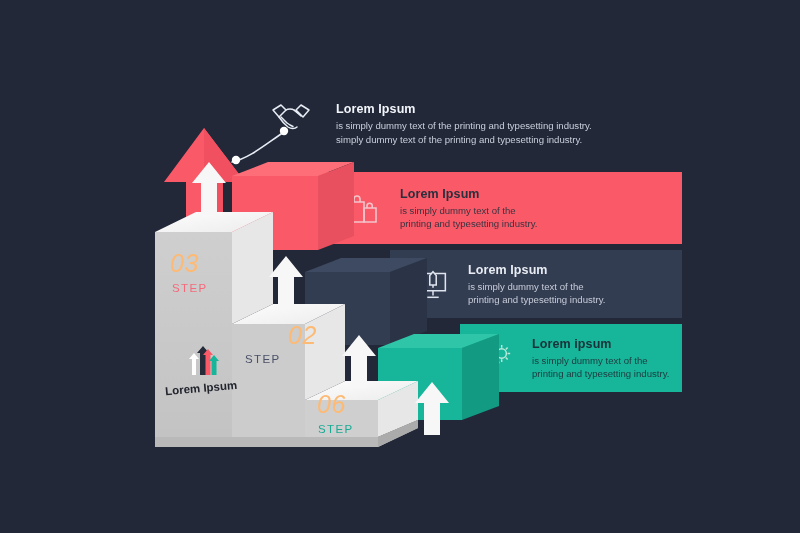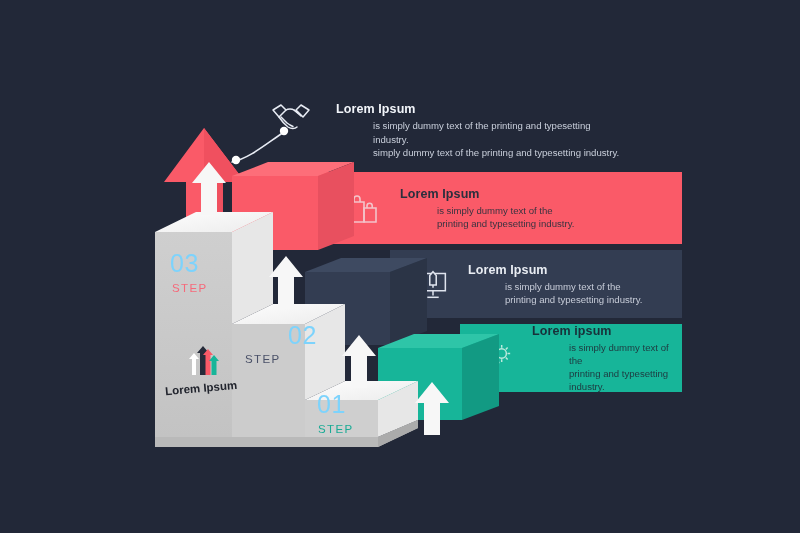--- a/index.html
+++ b/index.html
@@ -10,21 +10,21 @@
     overflow:hidden;
     position:relative;
   }
   #stage{position:absolute;inset:0;width:800px;height:533px;}
 
   
   .banner{position:absolute;display:flex;align-items:center;}
   .banner .bicon{flex:0 0 auto;display:flex;align-items:center;justify-content:center;}
   .banner .btext{display:flex;flex-direction:column;justify-content:center;}
   .btitle{font-weight:bold;font-size:12.5px;letter-spacing:.1px;margin-bottom:3px;}
-  .bline{font-size:9.6px;line-height:13px;margin-left:37px;}
+  .bline{font-size:9.6px;line-height:13px;}
 
   #banner-red{left:318px;top:172px;width:364px;height:72px;background:#fa5a68;}
   #banner-red .bicon{width:56px;margin-left:18px;}
   #banner-red .btitle{color:#2a2f3d;}
   #banner-red .bline{color:#3a3340;}
 
   #banner-slate{left:390px;top:250px;width:292px;height:68px;background:#333d52;}
   #banner-slate .bicon{width:54px;margin-left:16px;}
   #banner-slate .btitle{color:#e9edf3;}
   #banner-slate .bline{color:#c7ccd8;}
@@ -36,21 +36,21 @@
 
   
   #block-top{position:absolute;left:336px;top:102px;width:290px;}
   #block-top .btitle{color:#f2f5fa;font-size:12.5px;}
   #block-top .bline{color:#c9cfdb;font-size:9.6px;line-height:13.5px;}
 
   #icon-handshake{position:absolute;left:270px;top:101px;width:42px;height:34px;}
   #trail{position:absolute;left:228px;top:118px;width:96px;height:48px;}
 
   
-  .stepnum{position:absolute;font-size:25px;font-weight:400;color:#7dd3fc;letter-spacing:.5px;}
+  .stepnum{position:absolute;font-size:25px;font-weight:400;color:#fdba74;letter-spacing:.5px;font-style:italic;}
   .steplbl{position:absolute;font-size:11.5px;font-weight:normal;letter-spacing:1.4px;}
 
   #num3{left:170px;top:249px;} #lbl3{left:172px;top:282px;color:#f6697a;}
   #num2{left:244px;top:321px;margin-left:44px;} #lbl2{left:245px;top:353px;color:#4a5168;}
   #num1{left:317px;top:390px;} #lbl1{left:318px;top:423px;color:#1aab95;}
 
   #bottom-label{position:absolute;left:165px;top:382px;font-size:11.5px;font-weight:bold;color:#22252e;
                 transform:rotate(-5deg);}
   #icon-arrows{position:absolute;left:181px;top:345px;width:44px;height:34px;}
 
@@ -182,21 +182,21 @@
       <path d="M432 382 L449 403 L440 403 L440 435 L424 435 L424 403 L415 403 Z" fill="#f7f7f7"></path>
     </g>
   </svg>
 
   <div class="stepnum" id="num3">03</div>
   <div class="steplbl" id="lbl3">STEP</div>
 
   <div class="stepnum" id="num2">02</div>
   <div class="steplbl" id="lbl2">STEP</div>
 
-  <div class="stepnum" id="num1">01</div>
+  <div class="stepnum" id="num1">06</div>
   <div class="steplbl" id="lbl1">STEP</div>
 
   <svg id="icon-arrows" viewBox="0 0 44 34">
     <path d="M8 14 L13 8 L18 14 L15 14 L15 30 L11 30 L11 14 Z" fill="#ffffff"></path>
     <path d="M16 8 L22 1 L28 8 L25 8 L25 30 L19 30 L19 8 Z" fill="#262b3a"></path>
     <path d="M22 10 L27 4 L32 10 L29.5 10 L29.5 30 L24.5 30 L24.5 10 Z" fill="#fa5a68"></path>
     <path d="M28 16 L33 10 L38 16 L35.5 16 L35.5 30 L30.5 30 L30.5 16 Z" fill="#17b599"></path>
   </svg>
   <div id="bottom-label">Lorem Ipsum</div>
 

